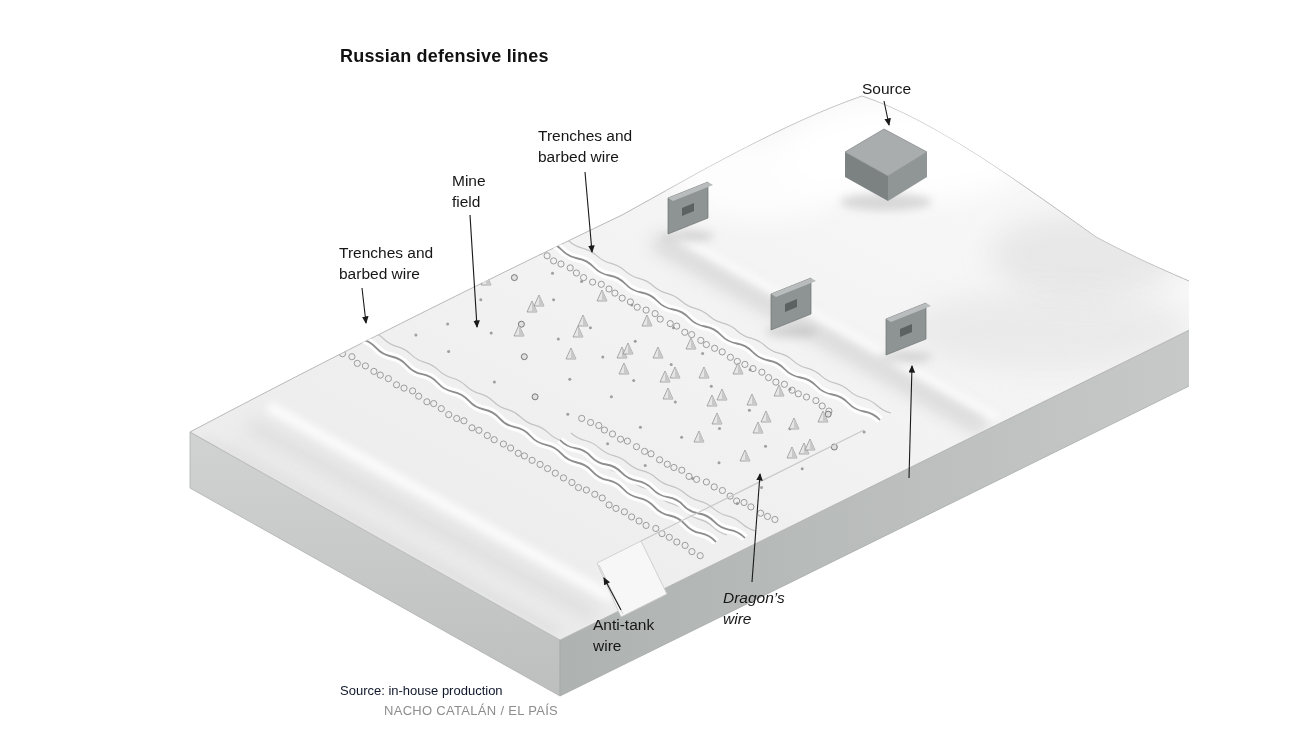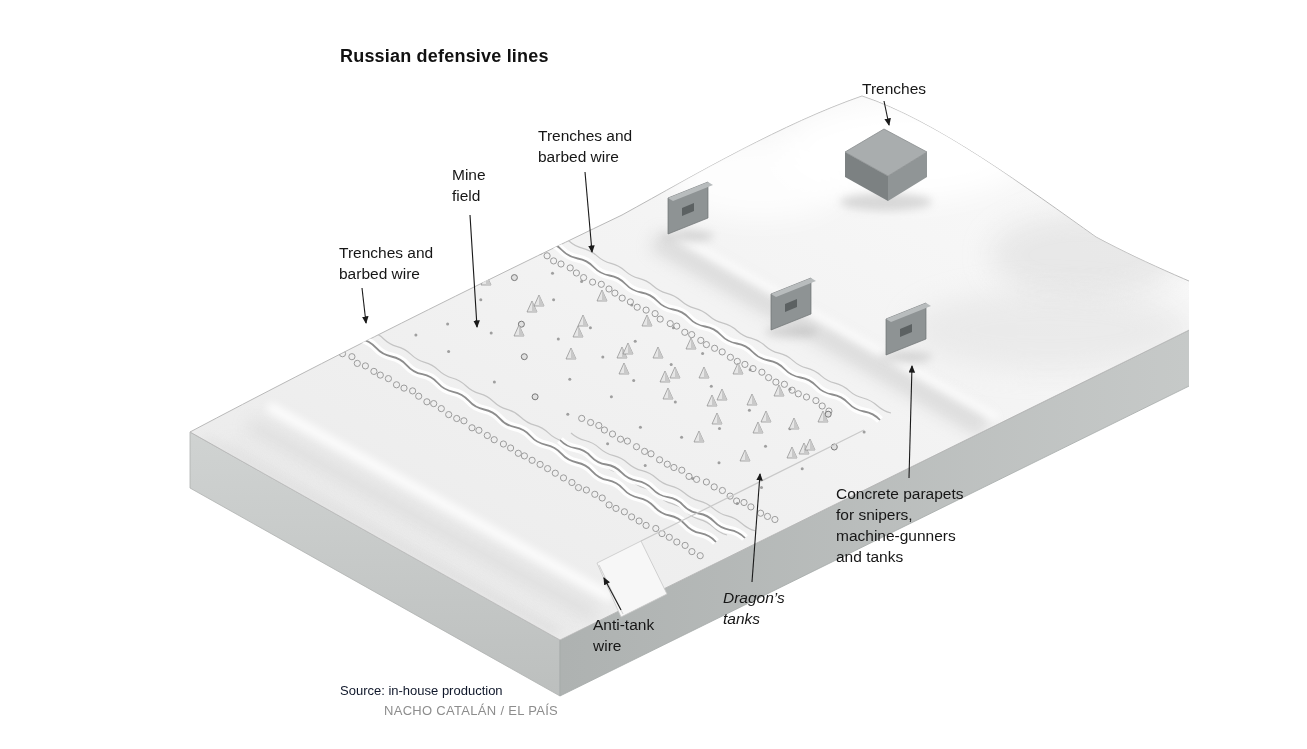--- a/index.html
+++ b/index.html
@@ -372,30 +372,26 @@
       <line x1="585" y1="172" x2="592" y2="252" marker-end="url(#ah)"></line>
       <line x1="470" y1="215" x2="477" y2="327" marker-end="url(#ah)"></line>
       <line x1="362" y1="288" x2="366" y2="323" marker-end="url(#ah)"></line>
       <line x1="909" y1="478" x2="912" y2="366" marker-end="url(#ah)"></line>
       <line x1="752" y1="582" x2="760" y2="474" marker-end="url(#ah)"></line>
       <line x1="621" y1="610" x2="604" y2="578" marker-end="url(#ah)"></line>
     </g>
   </svg>
 
   <div class="title" style="left:340px;top:46px">Russian defensive lines</div>
-  <div class="lbl" style="left:862px;top:78px">Trenches</div>
+  <div class="lbl" style="left:862px;top:78px">Source</div>
   <div class="lbl" style="left:538px;top:125px">Trenches and
 barbed wire</div>
-  <div class="lbl" style="left:452px;top:164px">Mine
+  <div class="lbl" style="left:452px;top:170px">Mine
 field</div>
   <div class="lbl" style="left:339px;top:242px">Trenches and
 barbed wire</div>
-  <div class="lbl" style="left:836px;top:483px">Concrete parapets
-for snipers,
-machine-gunners
-and tanks</div>
   <div class="lbl it" style="left:723px;top:587px">Dragon’s
-tanks</div>
+wire</div>
   <div class="lbl" style="left:593px;top:614px">Anti-tank
 wire</div>
   <div class="src" style="left:340px;top:681px">Source: in-house production</div>
   <div class="src src2" style="left:340px;top:701px">NACHO CATALÁN / EL PAÍS</div>
 </div>
 
 </body></html>

